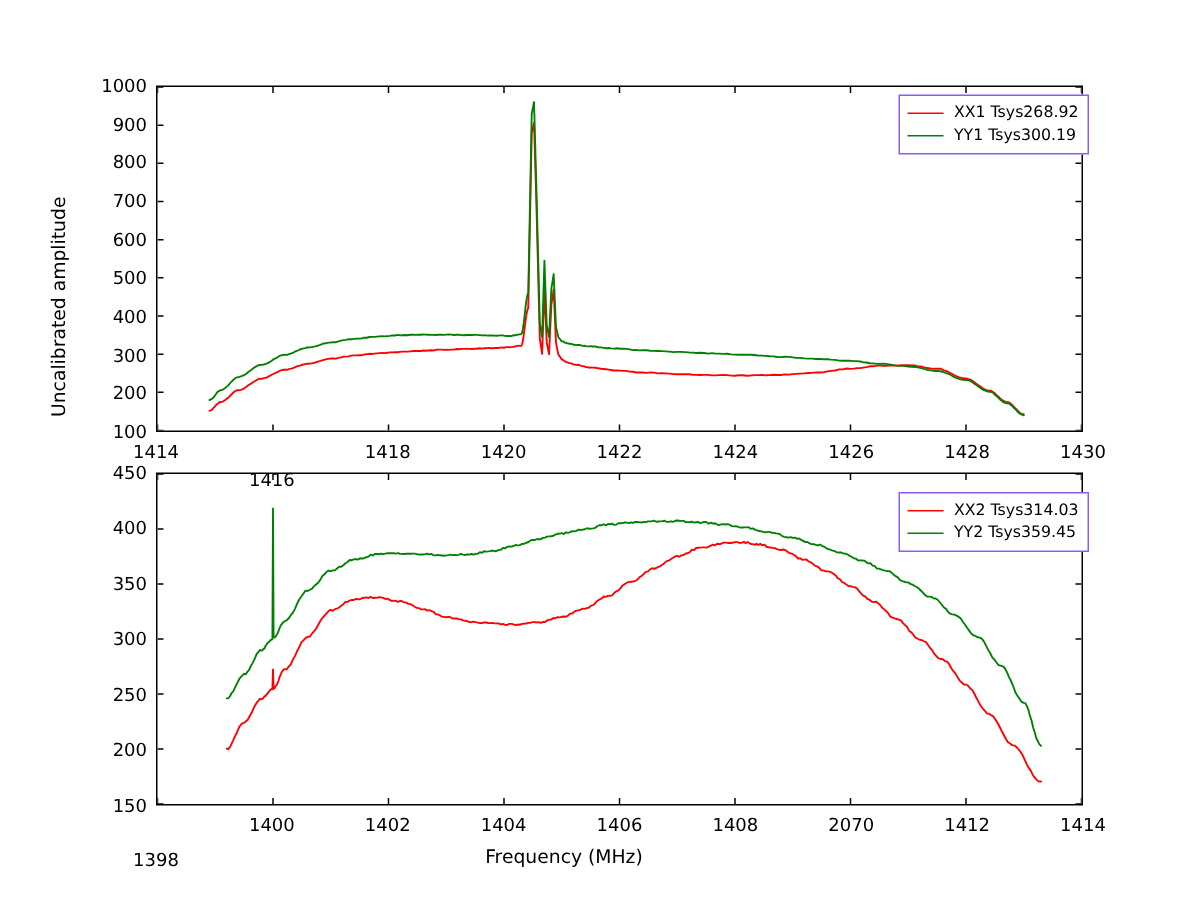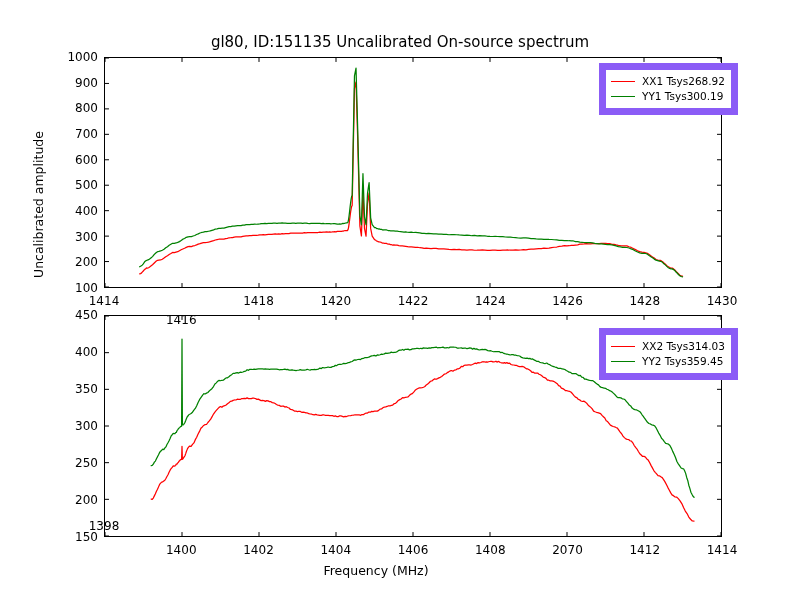--- a/index.html
+++ b/index.html
@@ -20,36 +20,35 @@
           transform:rotate(-90deg);transform-origin:0 0;white-space:nowrap;}
   #ylabel-top{left:31px;top:278px;}
 
   .xlabel{position:absolute;font-size:12.5px;color:#000;text-align:center;white-space:nowrap;}
   #xlabel-bottom{left:0px;top:563px;width:752px;}
 
   .tick-lbl{position:absolute;font-size:12px;color:#000000;white-space:nowrap;}
   .ytick{text-align:right;transform:translateY(-50%);}
   .xtick{text-align:center;transform:translateX(-50%);}
 
-  .legend{position:absolute;box-sizing:border-box;border:7px solid #8b5cf6;
+  .legend{position:absolute;box-sizing:border-box;border:1px solid #8b5cf6;
           background:#ffffff;padding:4px 6px 4px 5px;}
   #legend-top{left:599px;top:63px;}
   #legend-bottom{left:599px;top:328px;}
   .legend-row{display:flex;align-items:center;height:15px;}
   .legend-swatch{width:24px;height:0;border-top:1.6px solid #000;margin-right:7px;flex:none;}
   .sw-red{border-top-color:#ff0000;}
   .sw-green{border-top-color:#008000;}
   .legend-text{font-size:10.5px;color:#000;white-space:nowrap;line-height:15px;}
 </style>
 </head>
 <body>
 
 <div id="figure">
 
-  <div class="title">gl80, ID:151135 Uncalibrated On-source spectrum</div>
 
   <div class="ylabel" id="ylabel-top">Uncalibrated amplitude</div>
 
   <div class="panel" id="panel-top">
     <svg class="plot-svg" id="svg-top" viewBox="0 0 618 231" preserveAspectRatio="none">
         <path d="M34.76,217.75 L35.62,217.48 L36.48,216.99 L37.34,215.96 L38.20,215.14 L39.05,214.04 L39.91,213.20 L40.77,212.65 L41.63,211.81 L42.49,211.93 L43.77,211.56 L45.06,210.65 L46.35,209.63 L47.64,208.58 L48.92,207.29 L50.21,205.98 L51.50,204.80 L52.79,204.09 L54.08,203.93 L55.79,203.72 L57.51,202.97 L59.22,201.75 L60.94,200.46 L62.66,199.43 L64.38,198.22 L66.09,197.23 L67.81,196.16 L69.52,196.27 L71.24,195.77 L72.96,195.39 L74.68,194.46 L76.39,193.49 L78.11,192.65 L79.82,191.86 L81.54,190.98 L83.26,190.31 L84.98,190.01 L86.69,190.20 L88.41,189.60 L90.12,189.18 L91.84,188.53 L93.56,187.73 L95.28,187.32 L96.99,186.78 L98.71,186.33 L100.42,186.12 L102.14,186.05 L103.86,185.72 L105.58,185.26 L107.29,184.65 L109.01,184.22 L110.72,183.61 L112.44,183.13 L114.16,182.82 L115.88,182.60 L117.59,182.59 L119.31,182.65 L121.03,182.17 L122.74,181.88 L124.46,181.34 L126.17,181.28 L127.89,181.14 L129.61,180.60 L131.33,180.51 L133.04,180.50 L134.76,180.38 L136.47,180.36 L138.19,179.91 L139.91,179.68 L141.63,179.42 L143.34,179.54 L145.06,179.28 L146.77,179.15 L148.49,178.99 L150.21,178.85 L151.93,178.93 L153.64,178.71 L155.36,178.43 L157.07,178.44 L158.79,178.26 L160.51,178.36 L162.23,178.15 L163.94,177.99 L165.66,177.99 L167.37,178.00 L169.09,177.77 L170.81,177.51 L172.53,177.56 L174.24,177.47 L175.96,177.56 L177.67,177.19 L179.39,177.37 L181.11,177.22 L182.83,177.06 L184.54,177.22 L186.26,176.73 L187.97,176.58 L189.69,176.64 L191.41,176.77 L193.13,176.59 L194.84,176.76 L196.56,176.59 L198.28,176.59 L199.99,176.20 L201.71,176.35 L203.42,176.10 L205.14,176.15 L206.86,176.06 L208.58,176.13 L210.29,176.16 L212.01,176.02 L213.72,176.04 L215.44,175.68 L217.16,175.97 L218.88,175.68 L220.59,175.63 L222.31,175.50 L224.02,175.72 L225.31,175.50 L226.60,175.55 L227.89,175.50 L229.17,175.29 L230.46,175.18 L231.75,175.37 L233.04,174.94 L234.32,174.97 L235.61,175.00 L236.47,174.93 L237.33,174.81 L238.19,174.67 L239.05,174.57 L239.90,174.26 L240.76,174.14 L241.62,174.02 L242.48,174.05 L243.34,174.07 L243.85,173.05 L244.37,170.82 L244.88,167.37 L245.40,163.35 L245.91,159.25 L246.43,155.30 L246.94,152.11 L247.46,149.67 L247.97,148.75 L250.29,30.75 L251.83,24.22 L253.38,76.88 L255.70,169.28 L257.24,179.53 L258.79,135.83 L260.33,171.86 L261.88,179.75 L263.42,146.50 L264.97,136.09 L266.51,171.88 L268.06,179.73 L270.38,183.17 L270.80,183.21 L271.23,183.55 L271.66,183.84 L272.09,184.24 L272.52,184.52 L272.95,184.75 L273.38,184.85 L273.81,185.20 L274.24,185.39 L274.88,185.31 L275.52,185.64 L276.17,185.84 L276.81,185.82 L277.46,186.19 L278.10,186.50 L278.74,186.73 L279.39,186.65 L280.03,186.90 L281.10,186.98 L282.18,186.92 L283.25,187.49 L284.32,187.70 L285.40,187.78 L286.47,188.36 L287.54,188.36 L288.61,188.79 L289.69,188.61 L291.40,188.73 L293.12,188.78 L294.84,189.16 L296.55,189.46 L298.27,189.63 L299.99,189.82 L301.70,190.08 L303.42,190.33 L305.14,190.64 L307.28,190.53 L309.43,190.70 L311.58,190.93 L313.72,190.92 L315.87,191.39 L318.01,191.49 L320.16,191.99 L322.30,191.90 L324.45,191.98 L327.03,192.21 L329.60,191.96 L332.18,192.10 L334.75,192.61 L337.33,192.44 L339.90,192.57 L342.48,192.79 L345.05,193.11 L347.63,193.19 L350.20,193.13 L352.77,193.18 L355.35,193.07 L357.92,193.50 L360.50,193.61 L363.07,193.69 L365.65,193.60 L368.22,193.55 L370.80,193.93 L373.37,193.92 L375.95,193.74 L378.52,193.65 L381.10,193.73 L383.68,194.07 L386.25,194.16 L388.82,193.82 L391.40,193.87 L393.98,194.16 L396.55,194.03 L399.12,193.78 L401.70,193.73 L404.28,193.67 L406.85,193.88 L409.42,193.75 L412.00,193.54 L414.58,193.71 L417.15,193.68 L419.72,193.29 L422.30,193.47 L424.88,193.13 L427.45,192.91 L430.03,192.71 L432.60,192.54 L435.17,192.34 L437.75,192.21 L440.33,191.90 L442.90,191.98 L445.47,191.84 L448.05,191.21 L450.63,190.91 L453.20,190.68 L455.77,189.94 L458.35,189.86 L460.93,189.31 L463.50,189.56 L465.65,189.38 L467.79,189.03 L469.94,189.06 L472.08,188.67 L474.23,188.41 L476.37,187.81 L478.52,187.79 L480.67,187.59 L482.81,187.17 L484.96,187.55 L487.10,187.45 L489.25,187.35 L491.40,187.34 L493.54,187.33 L495.69,187.26 L497.83,187.04 L499.98,187.02 L502.13,187.09 L504.27,187.26 L506.42,187.20 L508.56,187.91 L510.71,187.96 L512.85,188.50 L515.00,188.96 L517.15,189.24 L519.29,189.46 L521.44,189.48 L523.58,189.46 L525.73,190.36 L527.88,191.11 L530.02,192.20 L532.17,193.34 L534.31,194.51 L536.46,195.36 L538.60,195.75 L540.75,195.98 L542.47,196.48 L544.18,197.02 L545.90,198.16 L547.62,199.55 L549.33,200.78 L551.05,201.81 L552.77,203.24 L554.48,203.90 L556.20,204.24 L557.49,204.16 L558.78,205.10 L560.06,205.99 L561.35,207.41 L562.64,208.36 L563.93,209.83 L565.21,210.61 L566.50,211.41 L567.79,211.92 L569.08,211.93 L570.36,212.72 L571.65,213.84 L572.94,215.32 L574.23,216.56 L575.51,217.82 L576.80,219.30 L578.09,219.77 L579.38,220.02" fill="none" stroke="#ff0000" stroke-width="1.25" stroke-linejoin="round" stroke-linecap="round"></path>
         <path d="M34.76,210.59 L35.62,210.10 L36.48,209.61 L37.34,208.93 L38.20,207.85 L39.05,206.67 L39.91,205.33 L40.77,204.67 L41.63,204.23 L42.49,203.79 L43.77,203.46 L45.06,202.59 L46.35,201.48 L47.64,200.35 L48.92,198.74 L50.21,197.39 L51.50,196.27 L52.79,195.38 L54.08,195.14 L55.79,194.62 L57.51,193.90 L59.22,192.97 L60.94,191.45 L62.66,190.31 L64.38,188.86 L66.09,187.91 L67.81,186.94 L69.52,186.89 L71.24,186.60 L72.96,185.99 L74.68,185.23 L76.39,184.11 L78.11,182.77 L79.82,182.12 L81.54,180.88 L83.26,180.35 L84.98,180.08 L86.69,180.11 L88.41,179.54 L90.12,179.03 L91.84,178.02 L93.56,177.36 L95.28,176.53 L96.99,176.00 L98.71,175.61 L100.42,175.15 L102.14,175.11 L103.86,174.77 L105.58,174.46 L107.29,173.92 L109.01,173.35 L110.72,172.54 L112.44,172.35 L114.16,171.91 L115.88,171.80 L117.59,171.60 L119.31,171.62 L121.03,171.03 L122.74,170.61 L124.46,170.18 L126.17,170.03 L127.89,169.54 L129.61,169.67 L131.33,169.37 L133.04,169.20 L134.76,169.19 L136.47,169.10 L138.19,168.61 L139.91,168.63 L141.63,168.12 L143.34,168.00 L145.06,168.06 L146.77,167.83 L148.49,167.72 L150.21,167.63 L151.93,167.70 L153.64,167.55 L155.36,167.38 L157.07,167.08 L158.79,167.10 L160.51,166.72 L162.23,167.03 L163.94,166.93 L165.66,166.80 L167.37,166.92 L169.09,166.60 L170.81,166.54 L172.53,166.73 L174.24,166.49 L175.96,166.63 L177.67,166.41 L179.39,166.57 L181.11,166.64 L182.83,166.74 L184.54,166.70 L186.26,166.76 L187.97,166.49 L189.69,166.58 L191.41,166.74 L193.13,166.54 L194.84,166.45 L196.56,166.56 L198.28,166.79 L199.99,166.59 L201.71,166.59 L203.42,166.88 L205.14,166.97 L206.86,166.80 L208.58,166.81 L210.29,166.76 L212.01,166.70 L213.72,166.71 L215.44,166.83 L217.16,167.02 L218.88,166.86 L220.59,167.20 L222.31,167.11 L224.02,167.06 L225.31,167.15 L226.60,167.26 L227.89,167.20 L229.17,167.02 L230.46,167.06 L231.75,167.24 L233.04,167.48 L234.32,167.48 L235.61,167.41 L236.47,167.50 L237.33,167.28 L238.19,166.92 L239.05,167.09 L239.90,166.70 L240.76,166.71 L241.62,166.40 L242.48,166.34 L243.34,166.16 L243.85,165.28 L244.37,162.72 L244.88,159.16 L245.40,154.69 L245.91,150.16 L246.43,145.83 L246.94,142.28 L247.46,139.61 L247.97,138.62 L250.29,17.97 L251.83,10.12 L253.38,66.63 L255.70,159.18 L257.24,168.21 L258.79,116.74 L260.33,160.25 L261.88,168.20 L263.42,135.93 L264.97,125.79 L266.51,161.19 L268.06,168.13 L270.38,171.05 L270.80,171.11 L271.23,171.15 L271.66,171.14 L272.09,171.74 L272.52,172.03 L272.95,172.01 L273.38,172.12 L273.81,172.25 L274.24,172.37 L274.88,172.63 L275.52,172.46 L276.17,172.83 L276.81,172.83 L277.46,172.91 L278.10,173.17 L278.74,173.56 L279.39,173.35 L280.03,173.46 L281.10,173.49 L282.18,173.45 L283.25,173.75 L284.32,174.09 L285.40,174.02 L286.47,174.31 L287.54,174.45 L288.61,174.44 L289.69,174.34 L291.40,174.52 L293.12,174.54 L294.84,175.02 L296.55,175.13 L298.27,175.41 L299.99,175.67 L301.70,175.50 L303.42,175.78 L305.14,175.97 L307.28,175.67 L309.43,176.02 L311.58,175.96 L313.72,176.15 L315.87,176.47 L318.01,176.93 L320.16,176.85 L322.30,177.12 L324.45,176.92 L327.03,177.06 L329.60,177.36 L332.18,177.44 L334.75,177.55 L337.33,177.65 L339.90,177.80 L342.48,177.92 L345.05,178.29 L347.63,178.13 L350.20,178.09 L352.77,178.30 L355.35,178.51 L357.92,178.62 L360.50,178.88 L363.07,178.72 L365.65,178.87 L368.22,179.29 L370.80,178.98 L373.37,179.33 L375.95,179.29 L378.52,179.43 L381.10,179.40 L383.68,179.82 L386.25,180.02 L388.82,180.06 L391.40,180.04 L393.98,180.06 L396.55,180.09 L399.12,180.22 L401.70,180.56 L404.28,180.60 L406.85,180.77 L409.42,181.07 L412.00,181.15 L414.58,181.57 L417.15,181.64 L419.72,181.41 L422.30,181.49 L424.88,181.79 L427.45,182.19 L430.03,182.15 L432.60,182.51 L435.17,182.63 L437.75,182.64 L440.33,182.92 L442.90,182.86 L445.47,183.06 L448.05,183.09 L450.63,183.34 L453.20,183.51 L455.77,184.02 L458.35,184.08 L460.93,184.12 L463.50,184.13 L465.65,184.34 L467.79,184.38 L469.94,184.57 L472.08,185.18 L474.23,185.26 L476.37,185.79 L478.52,185.89 L480.67,186.11 L482.81,186.18 L484.96,186.14 L487.10,186.21 L489.25,186.50 L491.40,186.92 L493.54,187.20 L495.69,187.58 L497.83,187.58 L499.98,187.70 L502.13,188.01 L504.27,188.15 L506.42,188.27 L508.56,188.58 L510.71,189.06 L512.85,189.55 L515.00,190.30 L517.15,190.50 L519.29,190.96 L521.44,190.94 L523.58,191.16 L525.73,191.68 L527.88,192.62 L530.02,193.33 L532.17,194.74 L534.31,195.65 L536.46,196.51 L538.60,197.00 L540.75,197.05 L542.47,197.20 L544.18,197.89 L545.90,199.27 L547.62,200.40 L549.33,201.52 L551.05,202.86 L552.77,203.89 L554.48,204.44 L556.20,204.97 L557.49,205.05 L558.78,205.63 L560.06,206.94 L561.35,207.94 L562.64,209.18 L563.93,210.47 L565.21,211.61 L566.50,212.30 L567.79,212.69 L569.08,212.70 L570.36,213.46 L571.65,214.46 L572.94,215.88 L574.23,217.14 L575.51,218.62 L576.80,219.73 L578.09,220.38 L579.38,220.82" fill="none" stroke="#008000" stroke-width="1.25" stroke-linejoin="round" stroke-linecap="round"></path>
         <line x1="0" y1="231" x2="0" y2="227" stroke="#000" stroke-width="1"></line>
         <line x1="0" y1="0" x2="0" y2="4" stroke="#000" stroke-width="1"></line>
         <line x1="77.25" y1="231" x2="77.25" y2="227" stroke="#000" stroke-width="1"></line>
@@ -143,21 +142,21 @@
       <div class="tick-lbl ytick" style="left: 44px; width: 54px; top: 288px;">100</div>
       <div class="tick-lbl ytick" style="left: 44px; width: 54px; top: 262.333px;">200</div>
       <div class="tick-lbl ytick" style="left: 44px; width: 54px; top: 236.667px;">300</div>
       <div class="tick-lbl ytick" style="left: 44px; width: 54px; top: 211px;">400</div>
       <div class="tick-lbl ytick" style="left: 44px; width: 54px; top: 185.333px;">500</div>
       <div class="tick-lbl ytick" style="left: 44px; width: 54px; top: 159.667px;">600</div>
       <div class="tick-lbl ytick" style="left: 44px; width: 54px; top: 134px;">700</div>
       <div class="tick-lbl ytick" style="left: 44px; width: 54px; top: 108.333px;">800</div>
       <div class="tick-lbl ytick" style="left: 44px; width: 54px; top: 82.6667px;">900</div>
       <div class="tick-lbl ytick" style="left: 44px; width: 54px; top: 57px;">1000</div>
-      <div class="tick-lbl xtick" style="left: 104px; top: 519px;">1398</div>
+      <div class="tick-lbl xtick" style="left: 104px; top: 566px;">1398</div>
       <div class="tick-lbl xtick" style="left: 181.25px; top: 543px;">1400</div>
       <div class="tick-lbl xtick" style="left: 258.5px; top: 543px;">1402</div>
       <div class="tick-lbl xtick" style="left: 335.75px; top: 543px;">1404</div>
       <div class="tick-lbl xtick" style="left: 413px; top: 543px;">1406</div>
       <div class="tick-lbl xtick" style="left: 490.25px; top: 543px;">1408</div>
       <div class="tick-lbl xtick" style="left: 567.5px; top: 543px;">2070</div>
       <div class="tick-lbl xtick" style="left: 644.75px; top: 543px;">1412</div>
       <div class="tick-lbl xtick" style="left: 722px; top: 543px;">1414</div>
       <div class="tick-lbl ytick" style="left: 44px; width: 54px; top: 537px;">150</div>
       <div class="tick-lbl ytick" style="left: 44px; width: 54px; top: 500px;">200</div>

